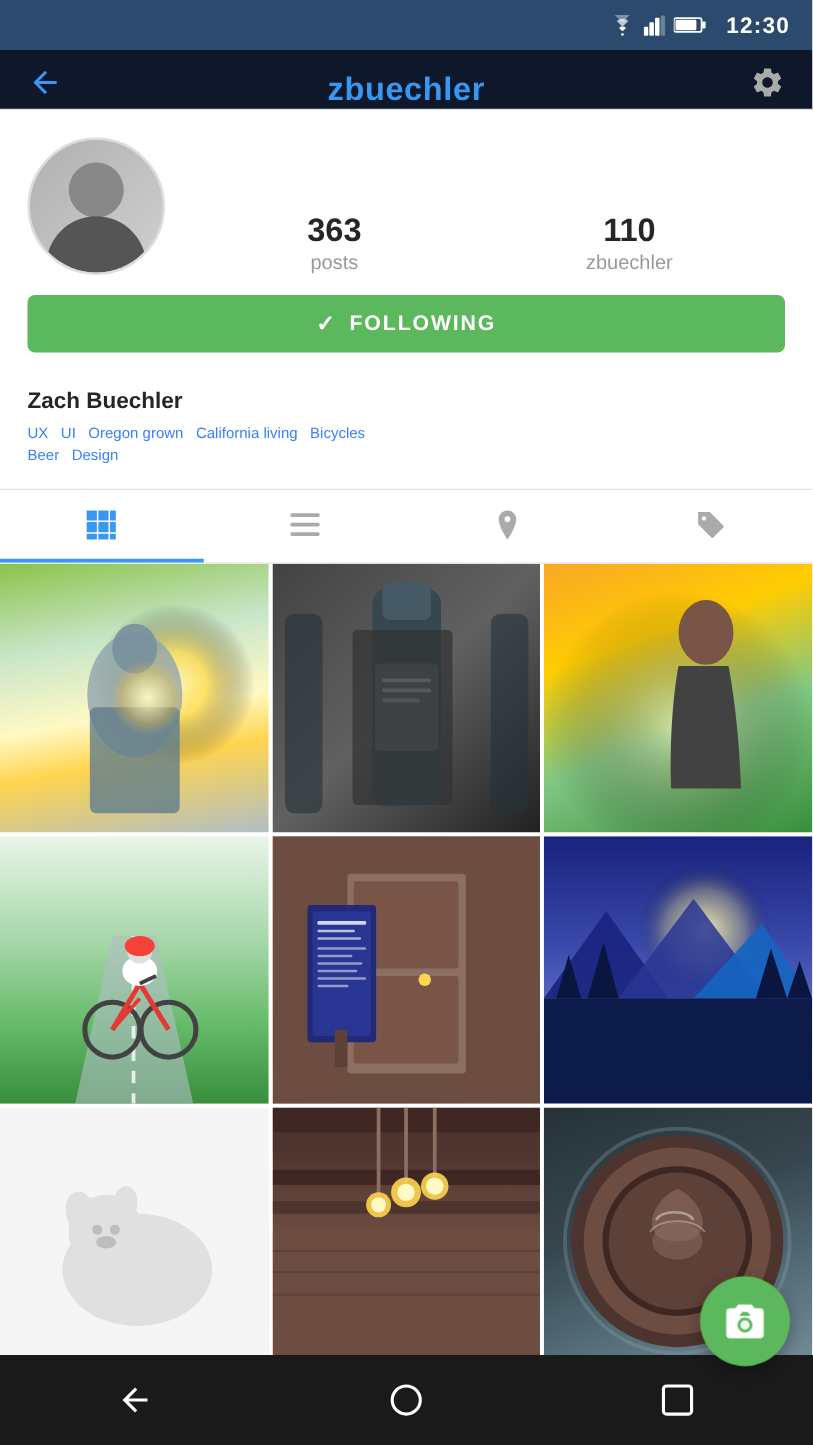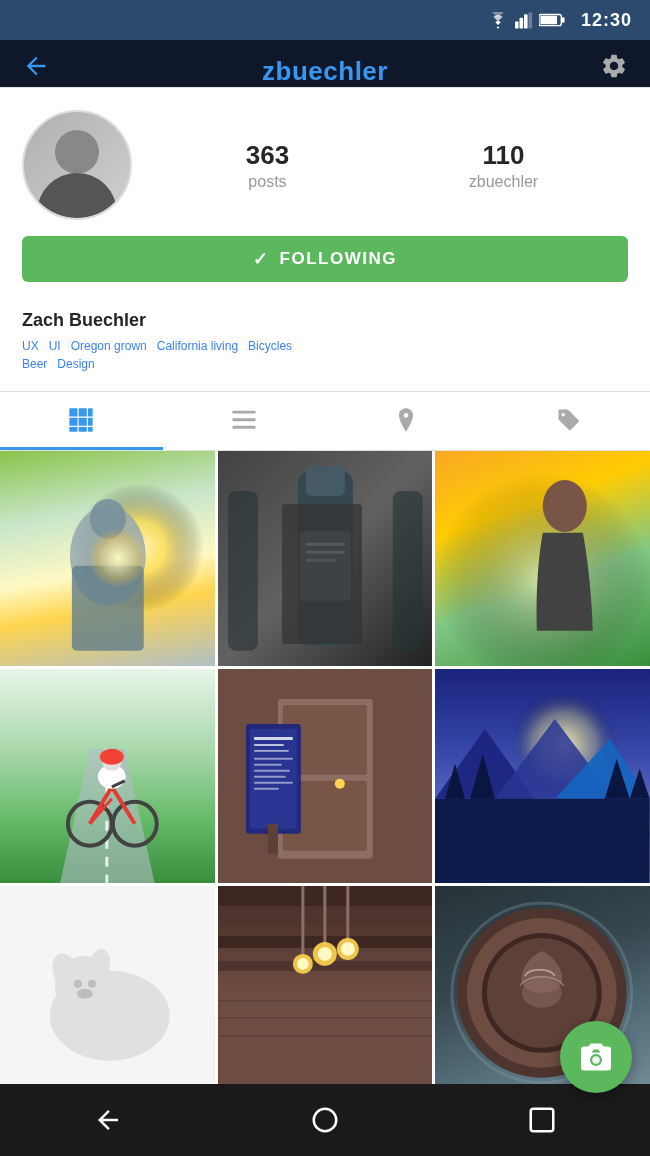--- a/index.html
+++ b/index.html
@@ -65,21 +65,21 @@
       cursor: pointer;
     }
 
     
     .profile-section {
       padding: 22px 22px 10px 22px;
       background: #fff;
     }
     .profile-top {
       display: flex;
-      align-items: center;
+      align-items: flex-end;
       gap: 24px;
       margin-bottom: 16px;
     }
     .avatar-container {
       width: 110px;
       height: 110px;
       border-radius: 50%;
       overflow: hidden;
       border: 2px solid #ddd;
       flex-shrink: 0;

